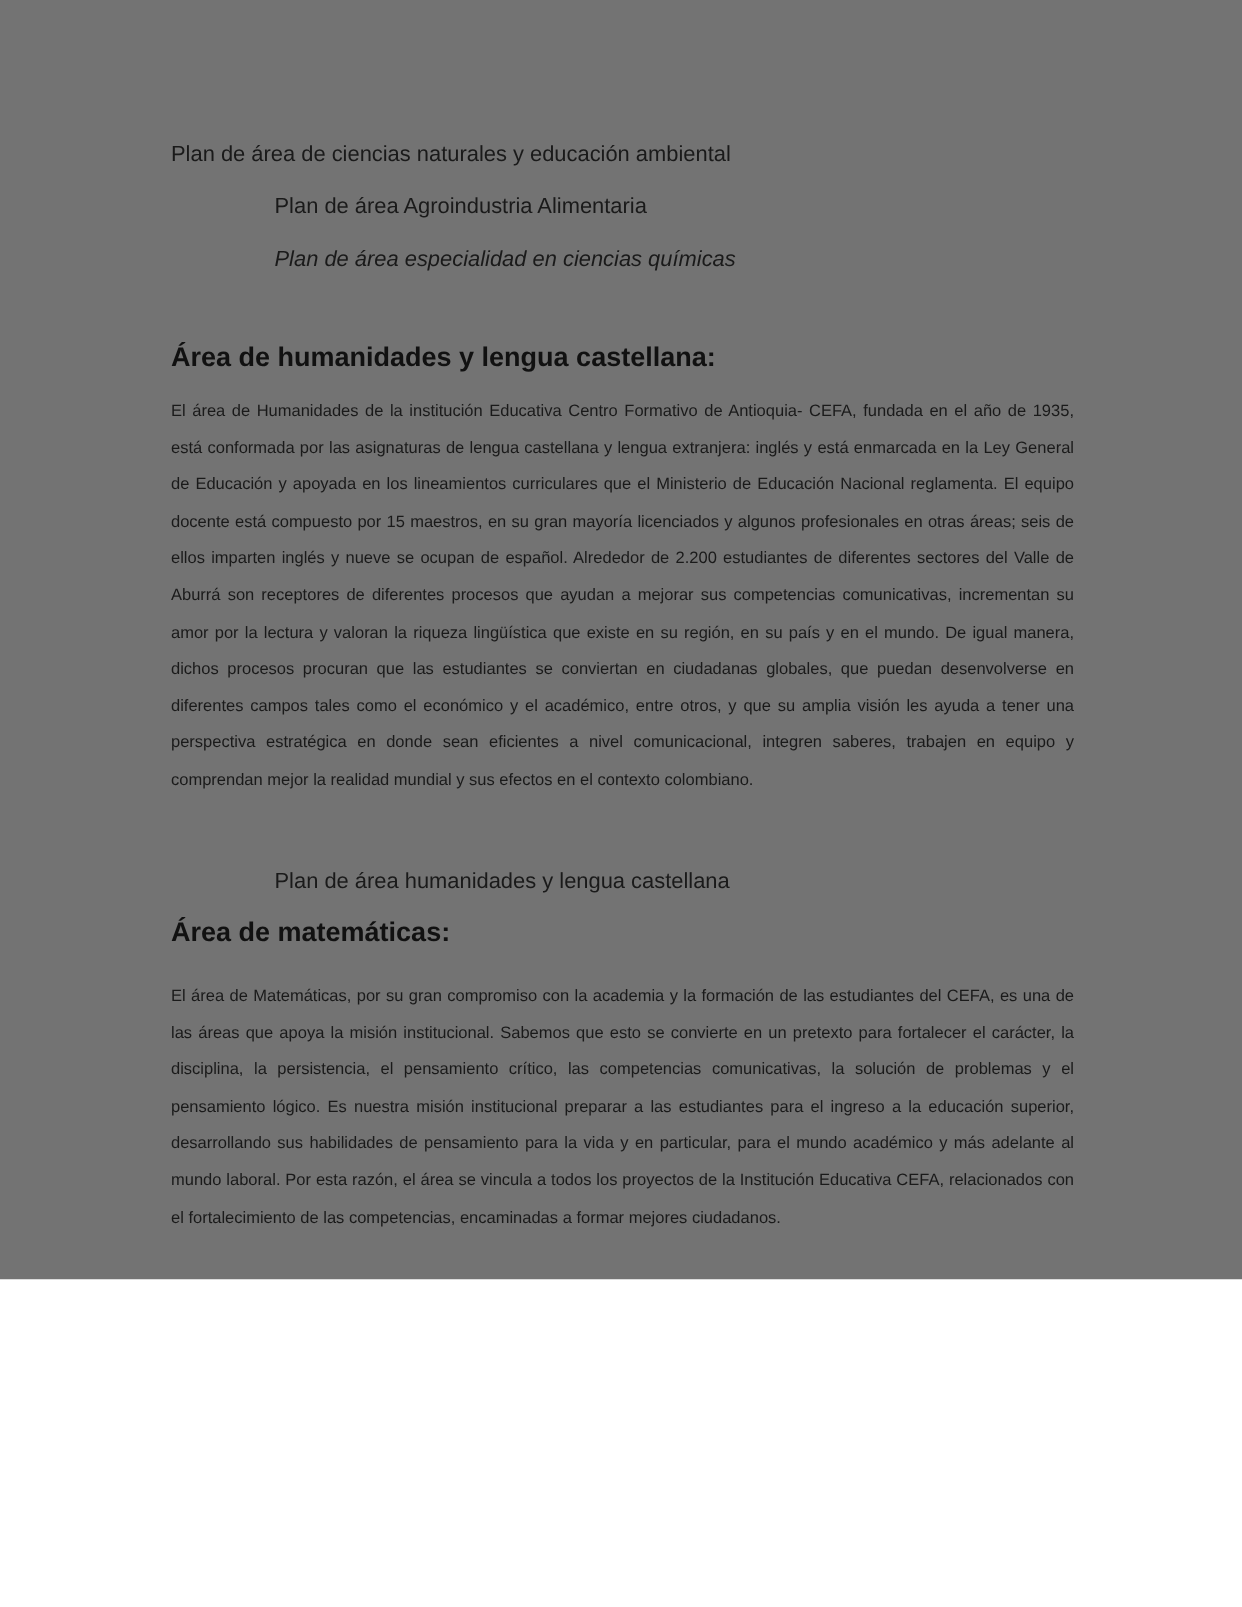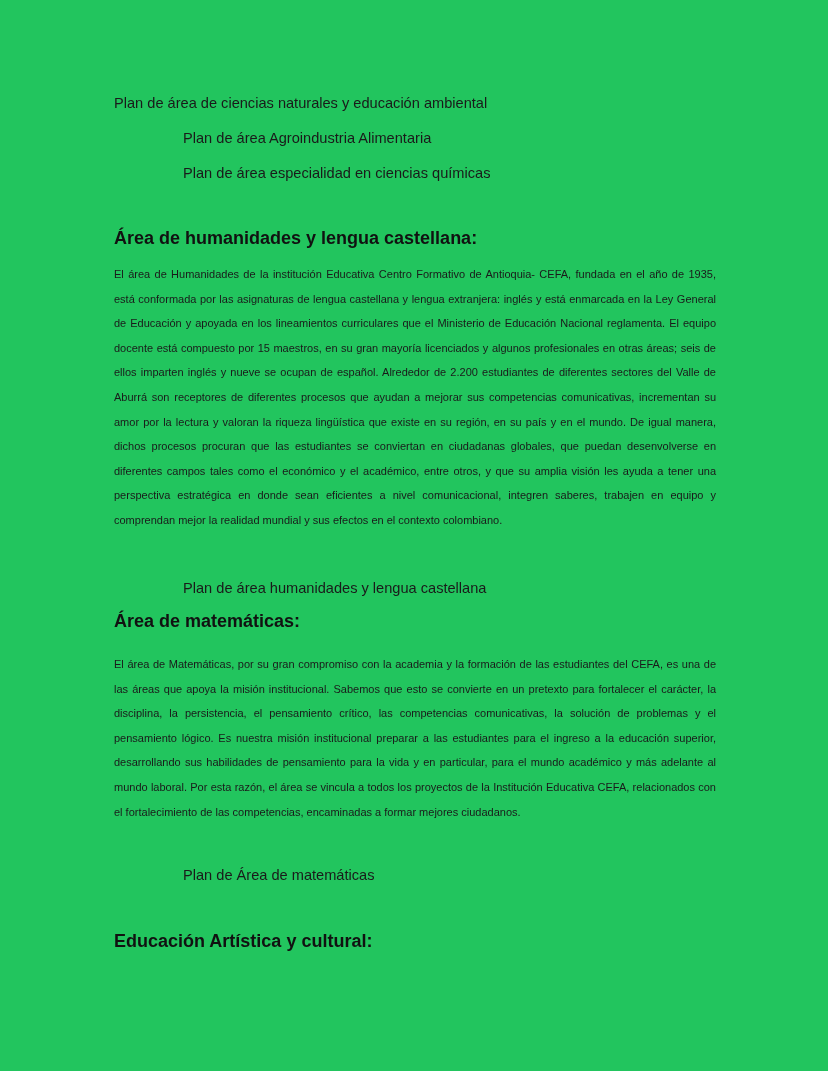--- a/index.html
+++ b/index.html
@@ -8,22 +8,22 @@
     padding: 0;
     background: #ffffff;
   }
   body {
     font-family: "Liberation Sans", sans-serif;
     color: #1a1a1a;
   }
   .page {
     position: relative;
     width: 828px;
-    height: 1071px;
-    background: #22c55e;
+    height: 853px;
+    background: #737373;
     box-sizing: border-box;
     overflow: hidden;
   }
   .content {
     position: absolute;
     left: 114px;
     top: 0;
     width: 602px;
   }
 
@@ -50,21 +50,21 @@
     text-align: justify;
     text-justify: inter-word;
     color: #1a1a1a;
     margin: 0;
   }
 
   
   .blk { position: absolute; left: 0; }
   #l-naturales      { top: 96px;  }
   #l-agroindustria  { top: 131px; }
-  #l-quimicas       { top: 166px; }
+  #l-quimicas       { top: 166px; font-style: italic; }
   #h-humanidades    { top: 229px; }
   #p-humanidades    { top: 262px; width: 602px; }
   #l-plan-human     { top: 581px; }
   #h-matematicas    { top: 612px; }
   #p-matematicas    { top: 652px; width: 602px; }
   #l-plan-mate      { top: 868px; }
   #h-artistica      { top: 932px; }
 </style>
 </head>
 <body>

